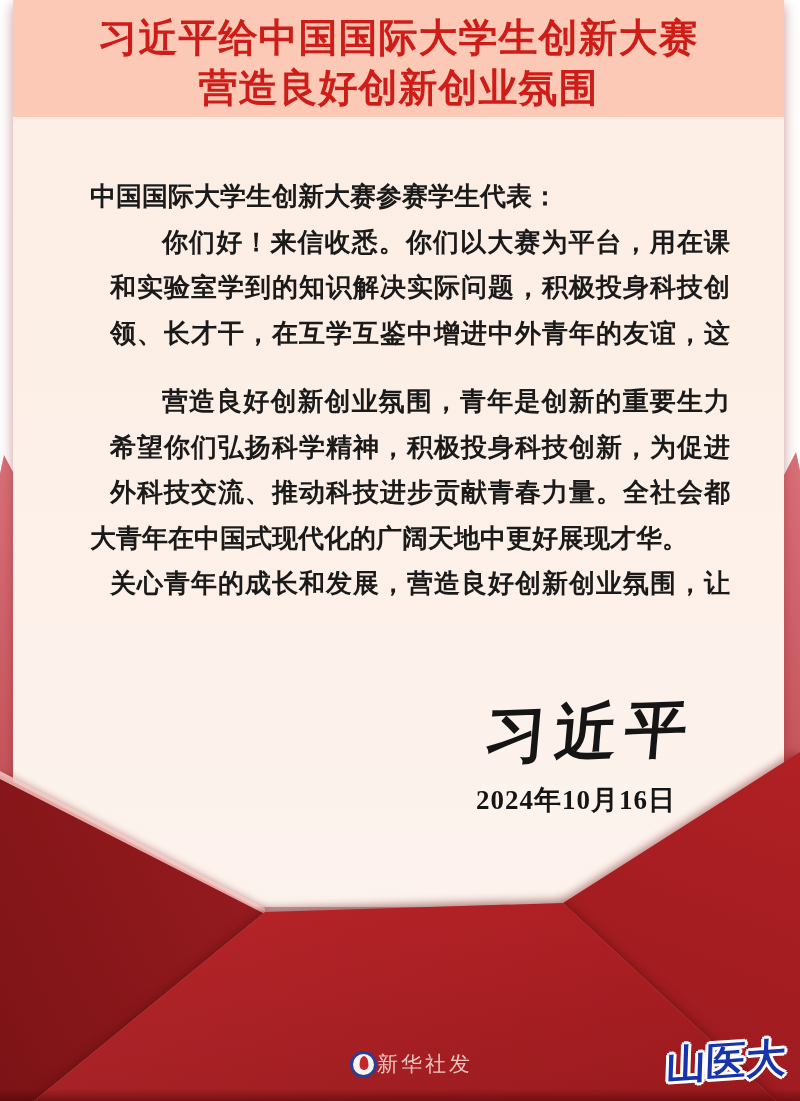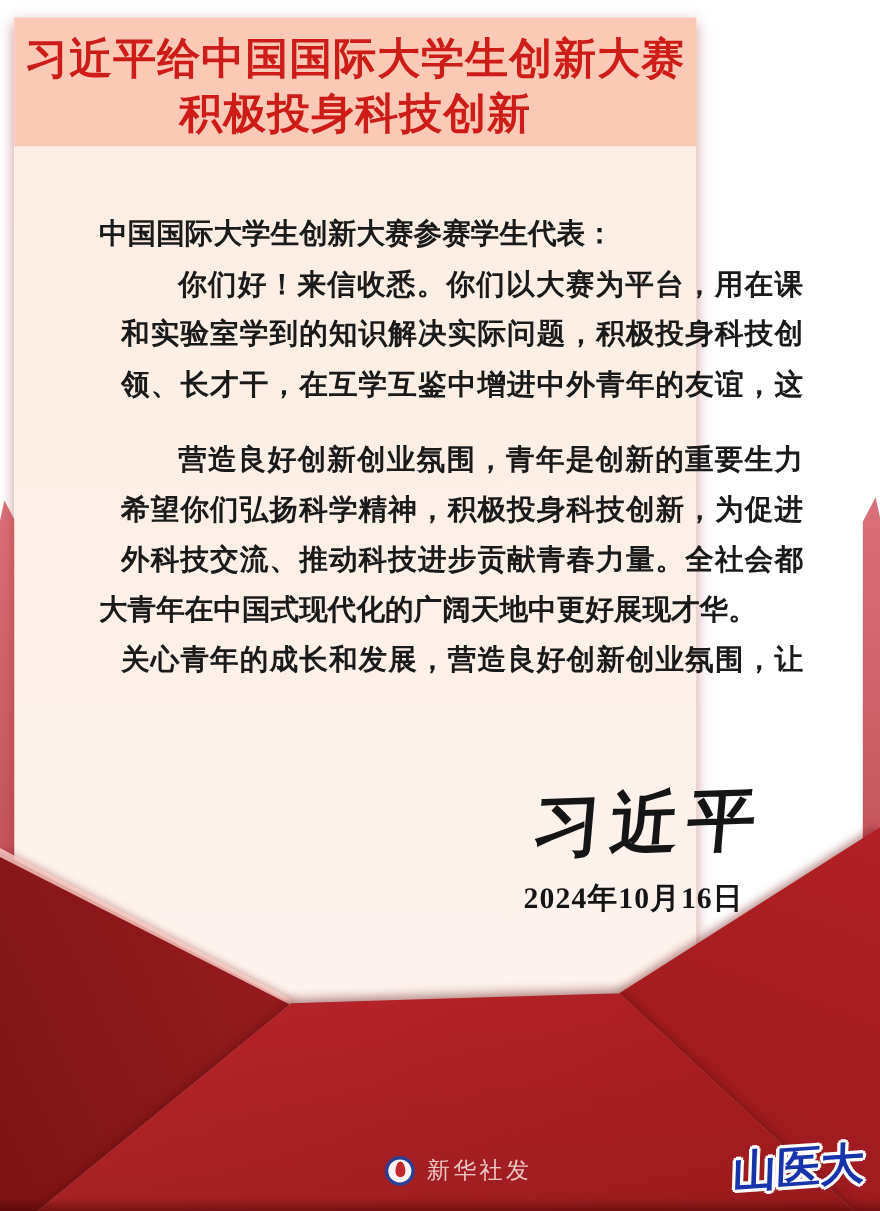--- a/index.html
+++ b/index.html
@@ -3,21 +3,21 @@
 <meta charset="utf-8">
 <style>
   html,body{margin:0;padding:0;}
   body{
     width:800px;height:1101px;position:relative;overflow:hidden;
     background:#ffffff;
     font-family:"Liberation Sans",sans-serif;
   }
   
   .paper{
-    position:absolute;left:13px;top:16px;width:620px;height:907px;
+    position:absolute;left:13px;top:0;width:771px;height:907px;
     background:linear-gradient(180deg,#fceee4 0%,var(--paper) 40%,#fdf3ee 100%);
     box-shadow:0 5px 12px rgba(150,40,40,.5);
     z-index:5;
   }
   .band{
     position:absolute;left:0;top:0;width:100%;height:117px;
     background:var(--band-pink);
     text-align:center;
     padding-top:13px;box-sizing:border-box;
   }
@@ -86,21 +86,21 @@
       linear-gradient(180deg,var(--envelope-bright) 0%,#d62727 40%,#bf2025 80%,#aa1c20 100%);
     clip-path:polygon(265px 912px,563px 903px,776px 1101px,34px 1101px);
   }
   .bottom-edge{
     position:absolute;left:0;bottom:0;width:800px;height:12px;z-index:25;
     background:linear-gradient(rgba(60,0,0,0),rgba(60,0,0,.45));
   }
   
   .credit{
     position:absolute;left:350px;top:1050px;z-index:40;
-    display:flex;align-items:center;gap:11px;
+    display:flex;align-items:center;
   }
   .emblem{
     width:27px;height:27px;border-radius:50%;box-sizing:border-box;
     background:#f7f3f0;border:3px solid var(--emblem-ring-blue);position:relative;
   }
   .flame{
     position:absolute;left:50%;top:46%;width:9px;height:14px;
     transform:translate(-50%,-50%);
     background:var(--emblem-flame-red);
     border-radius:50% 50% 48% 48% / 64% 64% 36% 36%;
@@ -122,21 +122,21 @@
 </style>
 </head>
 <body>
 
 <div class="sliver sliver-left"></div>
 <div class="sliver sliver-right"></div>
 
 <div class="paper">
   <div class="band">
     <div class="title-line">习近平给中国国际大学生创新大赛</div>
-    <div class="title-line">积极投身科技创新</div>
+    <div class="title-line">营造良好创新创业氛围</div>
   </div>
 
   <div class="body-text">
     <div class="line">中国国际大学生创新大赛参赛学生代表：</div>
     <div class="line full indent">你们好！来信收悉。你们以大赛为平台，用在课堂</div>
     <div class="line full">和实验室学到的知识解决实际问题，积极投身科技创新</div>
     <div class="line full">领、长才干，在互学互鉴中增进中外青年的友谊，这很</div>
     <div class="para-gap"></div>
     <div class="line full indent">营造良好创新创业氛围，青年是创新的重要生力军。</div>
     <div class="line full">希望你们弘扬科学精神，积极投身科技创新，为促进中</div>

